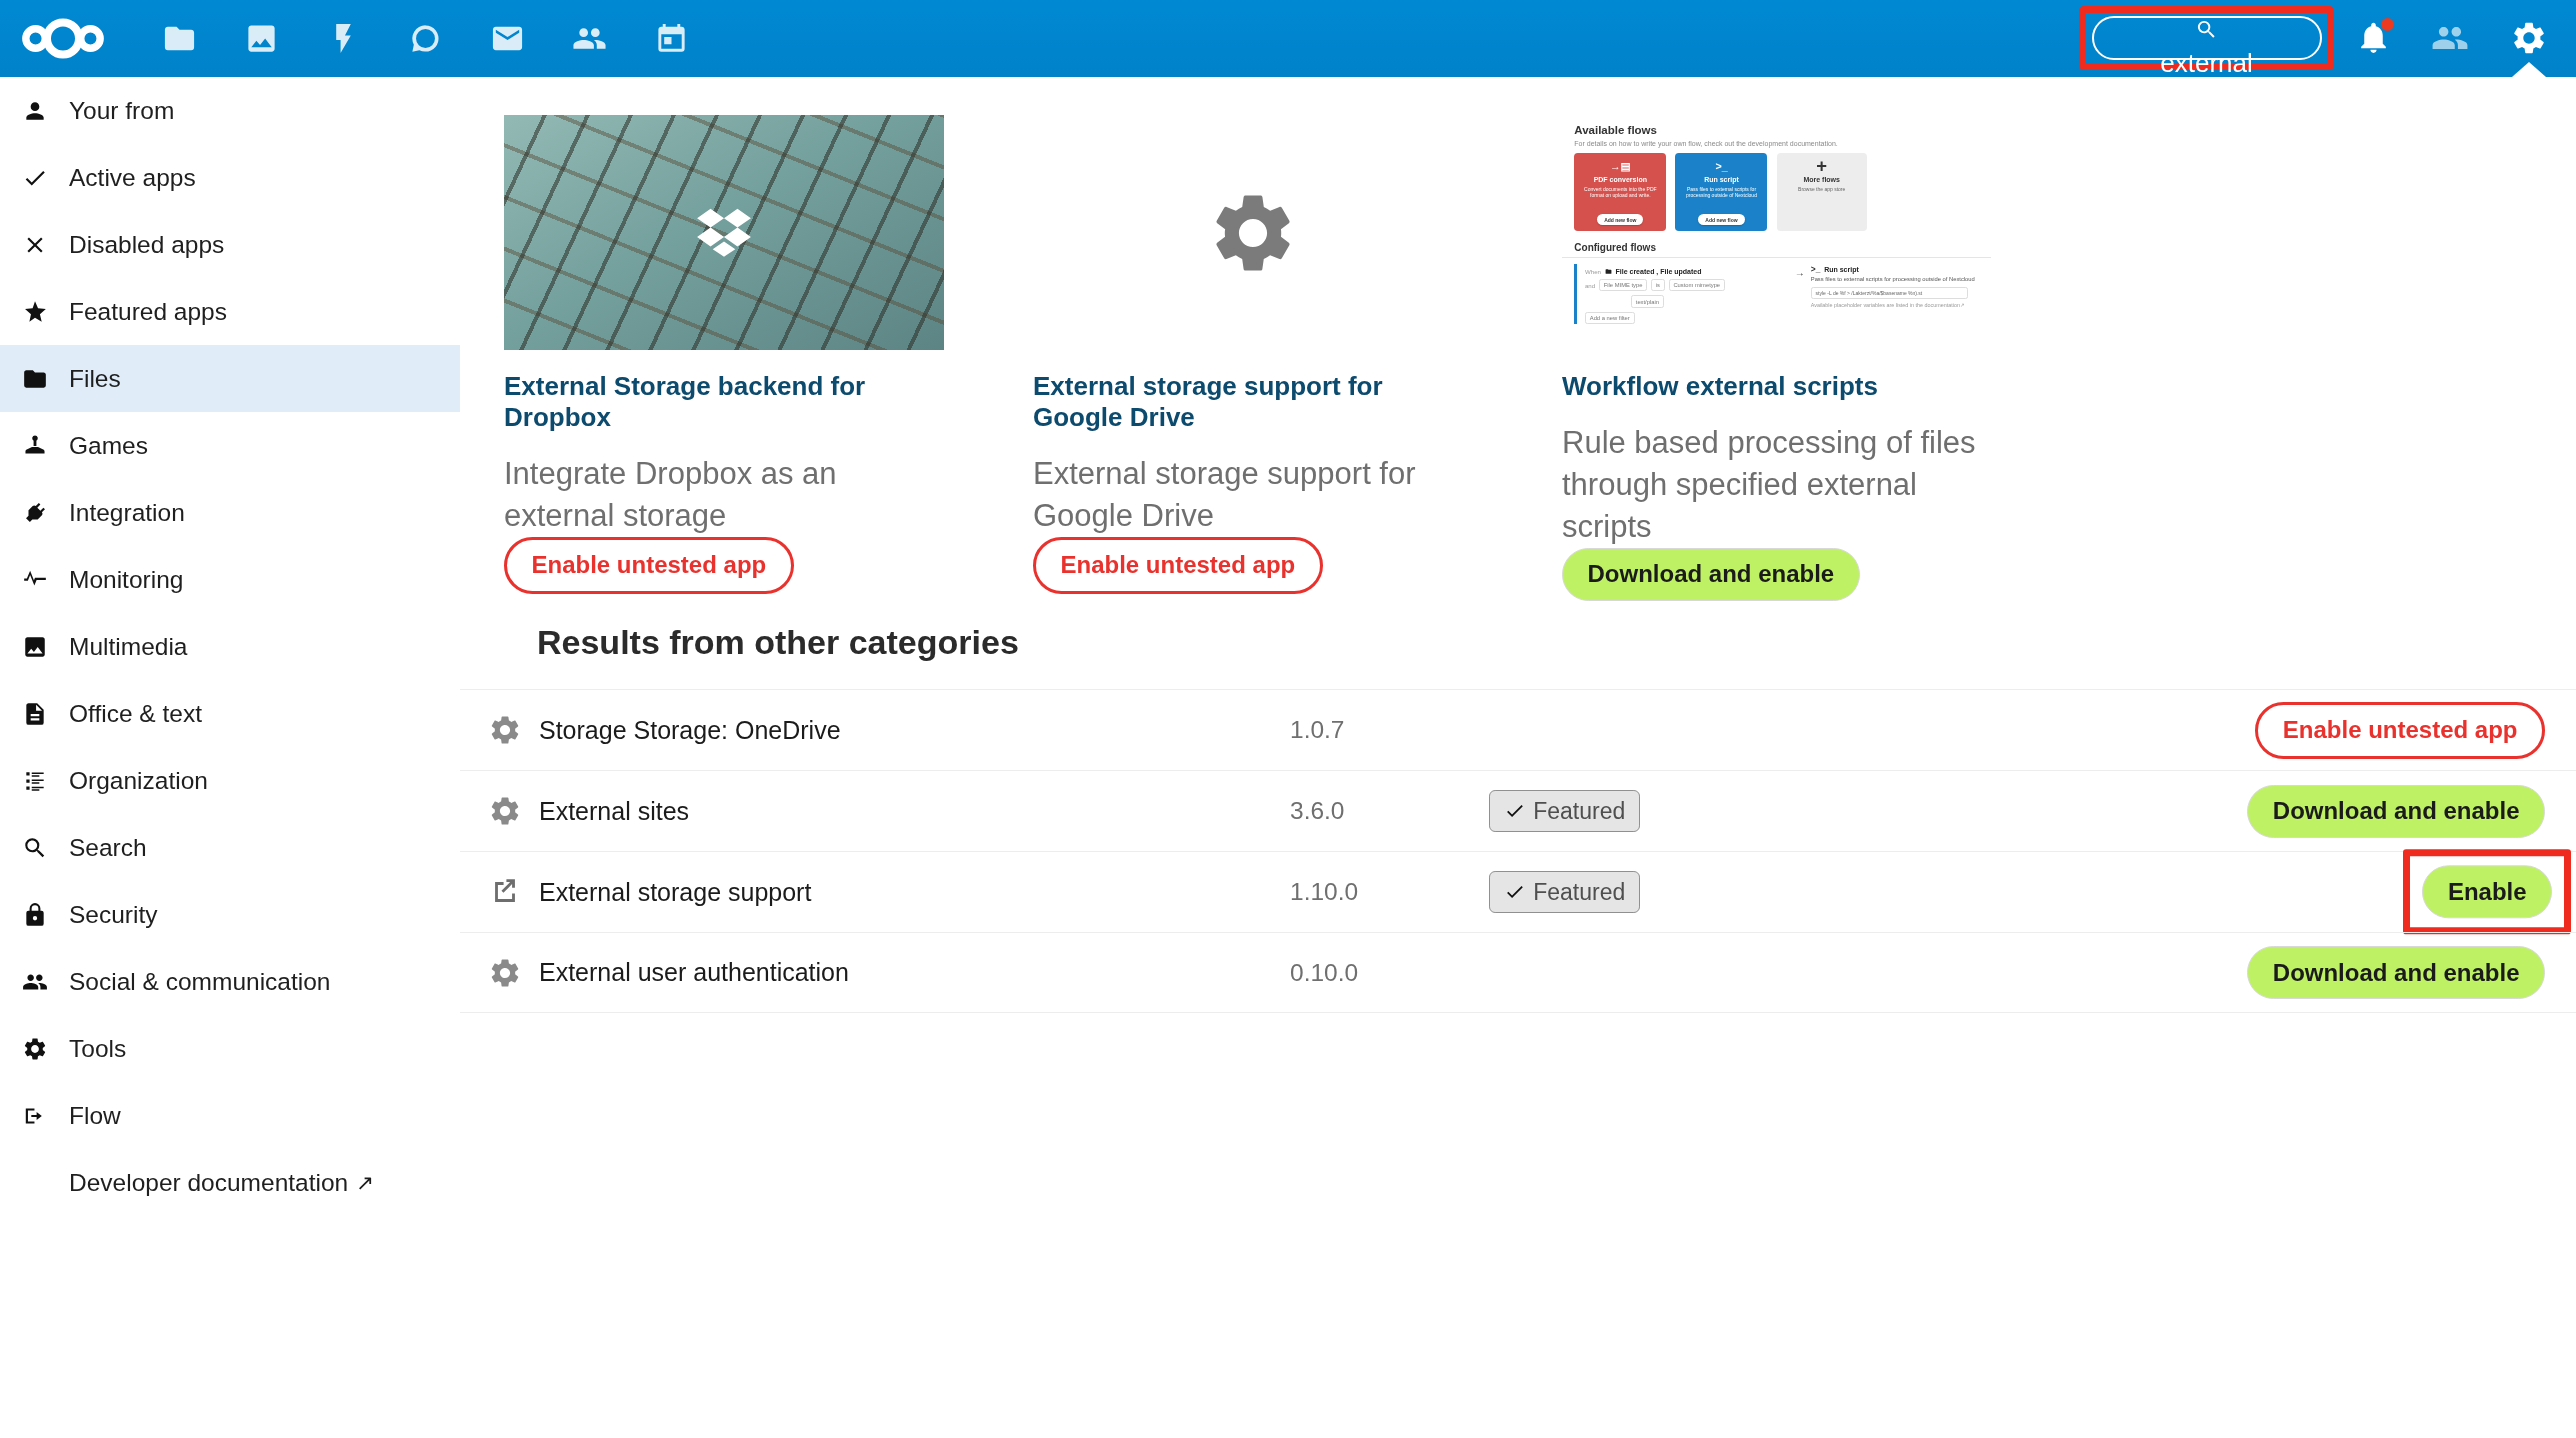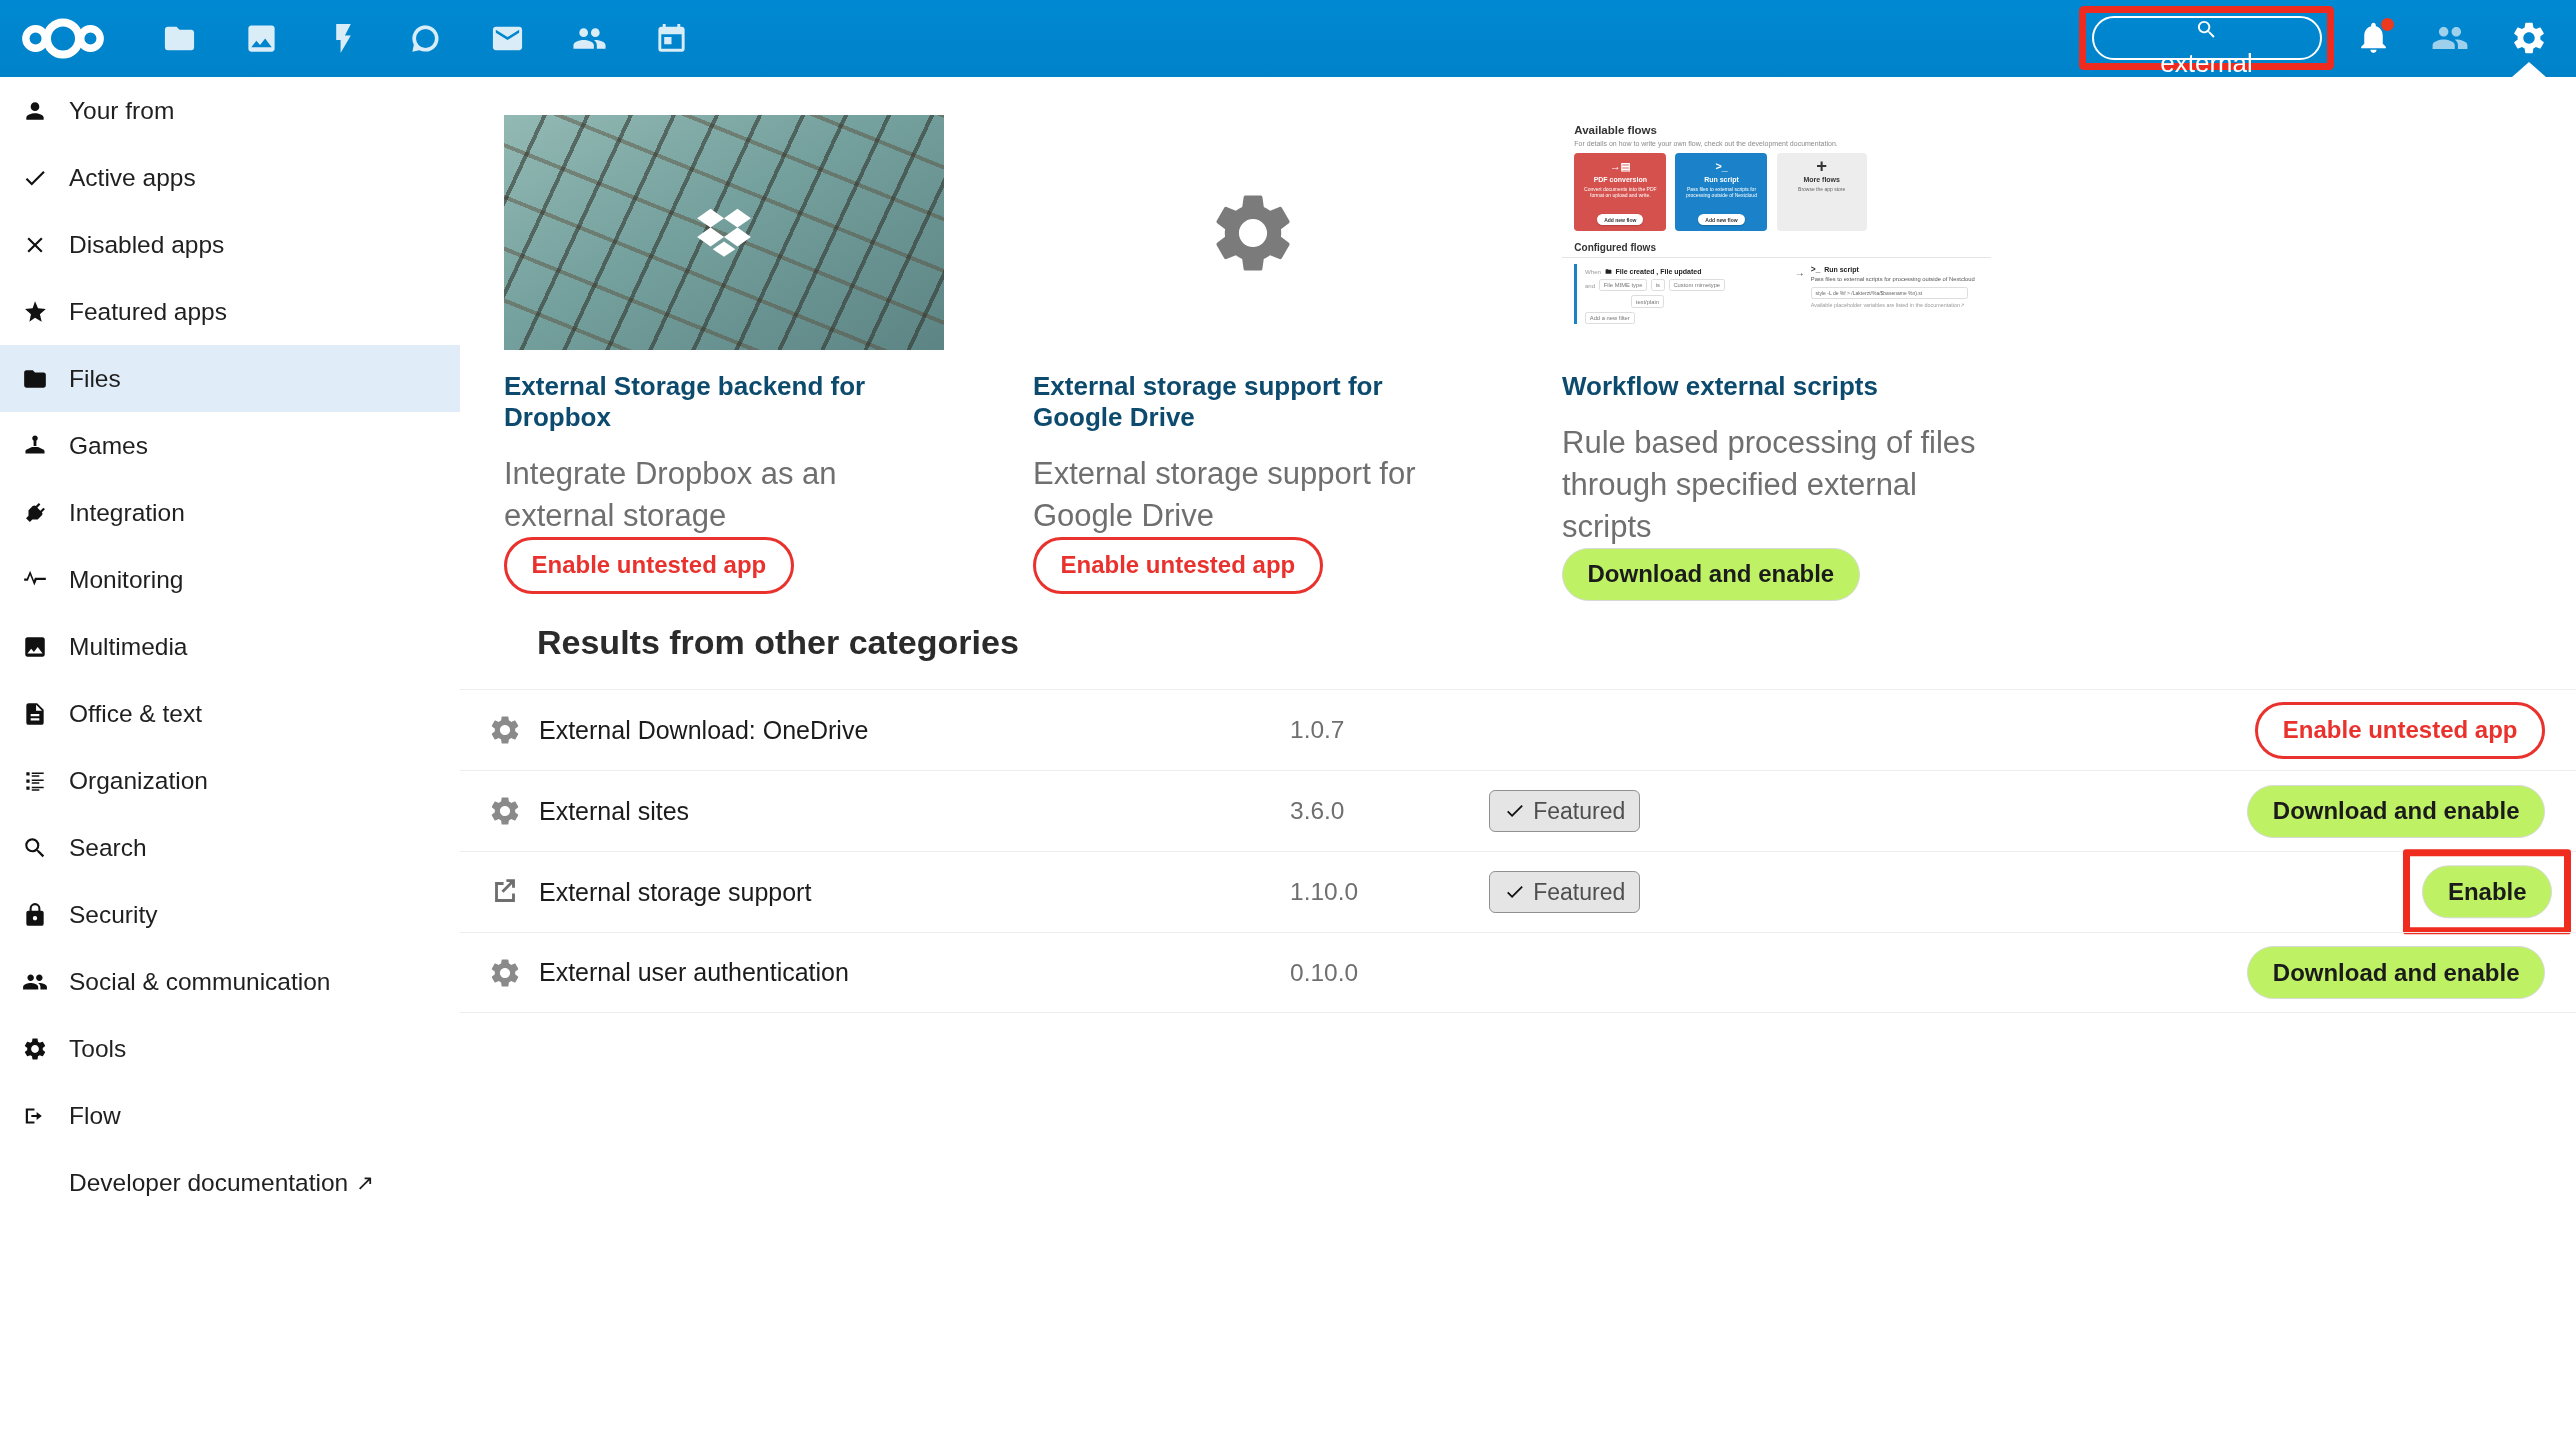--- a/index.html
+++ b/index.html
@@ -487,21 +487,21 @@
     </section>
 
     <h2 class="rhead">Results from other categories</h2>
 
     <div class="rtable">
 
       <div class="row">
         <span class="ricon"><svg viewBox="0 0 44 44" width="34" height="34">
               <use href="#i-gear"></use>
             </svg></span>
-        <span class="rname">External Download: OneDrive</span>
+        <span class="rname">Storage Storage: OneDrive</span>
         <span class="rver">1.0.7</span>
         <span class="rbadges"></span>
         <button class="btn danger">Enable untested app</button>
       </div>
 
       <div class="row">
         <span class="ricon"><svg viewBox="0 0 44 44" width="34" height="34">
               <use href="#i-gear"></use>
             </svg></span>
         <span class="rname">External sites</span>

